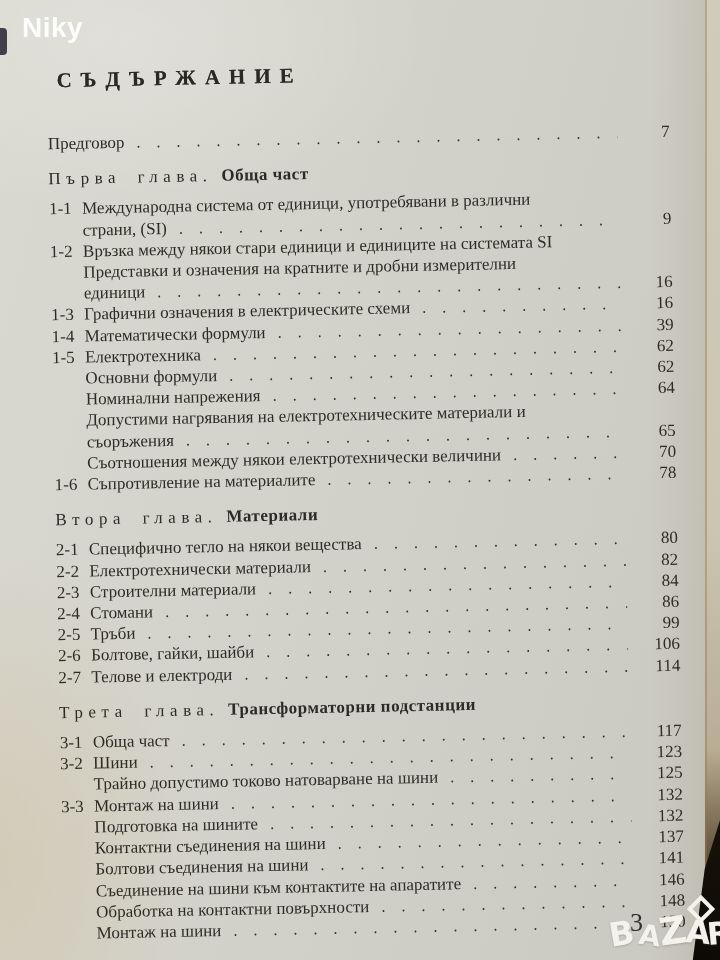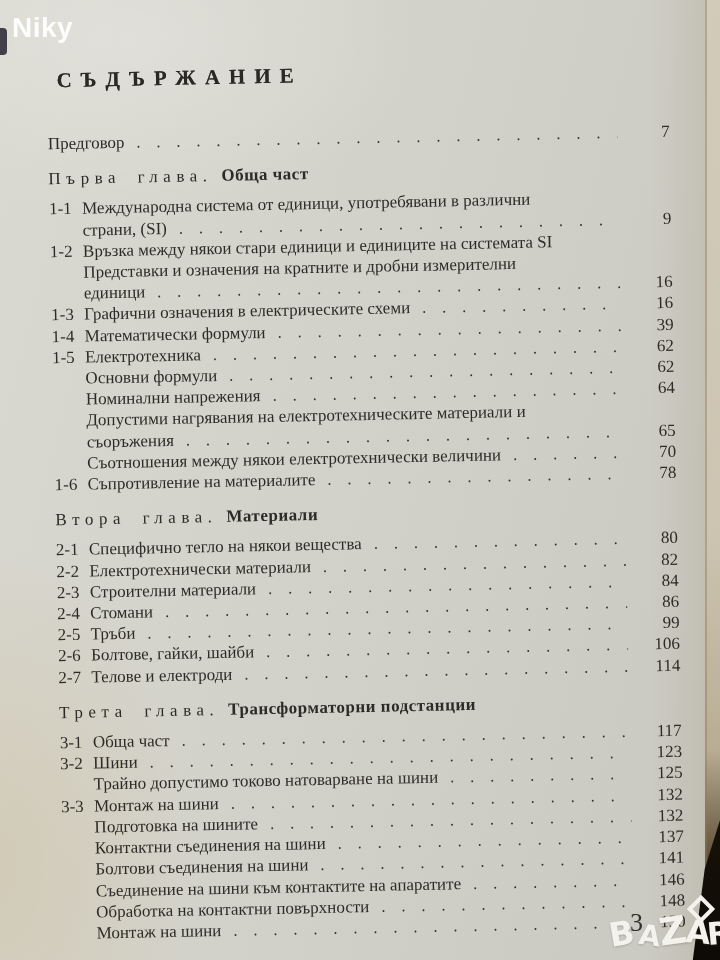--- a/index.html
+++ b/index.html
@@ -46,21 +46,21 @@
   .leader::after{
     content:". . . . . . . . . . . . . . . . . . . . . . . . . . . . . . . . . . . . . . . . . . . . .";
     letter-spacing:6px;font-size:16px;color:#34322b;
   }
   .pg{width:44px;flex:none;text-align:right;}
   .chapter{margin:14px 0 9px;}
   .ch-label{letter-spacing:5.5px;word-spacing:7px;}
   .ch-title{font-weight:bold;margin-left:9px;letter-spacing:.5px;}
   
   .niky{
-    position:absolute;left:12px;top:12px;z-index:6;
+    position:absolute;left:22px;top:12px;z-index:6;
     font:bold 28px "Liberation Sans",sans-serif;letter-spacing:.5px;
     color:rgba(255,255,255,0.93);
   }
   .bazar{position:absolute;left:608px;top:902px;width:112px;height:58px;z-index:6;}
   .bz{
     position:absolute;z-index:3;font-family:"DejaVu Sans",sans-serif;font-weight:900;
     color:#f3f2ec;text-shadow:0 1px 2px rgba(90,80,60,0.30);
   }
   .bz0{left:1px;top:12px;font-size:33px;transform:rotate(-10deg);}
   .bz1{left:31px;top:17px;font-size:28px;transform:rotate(8deg);}

